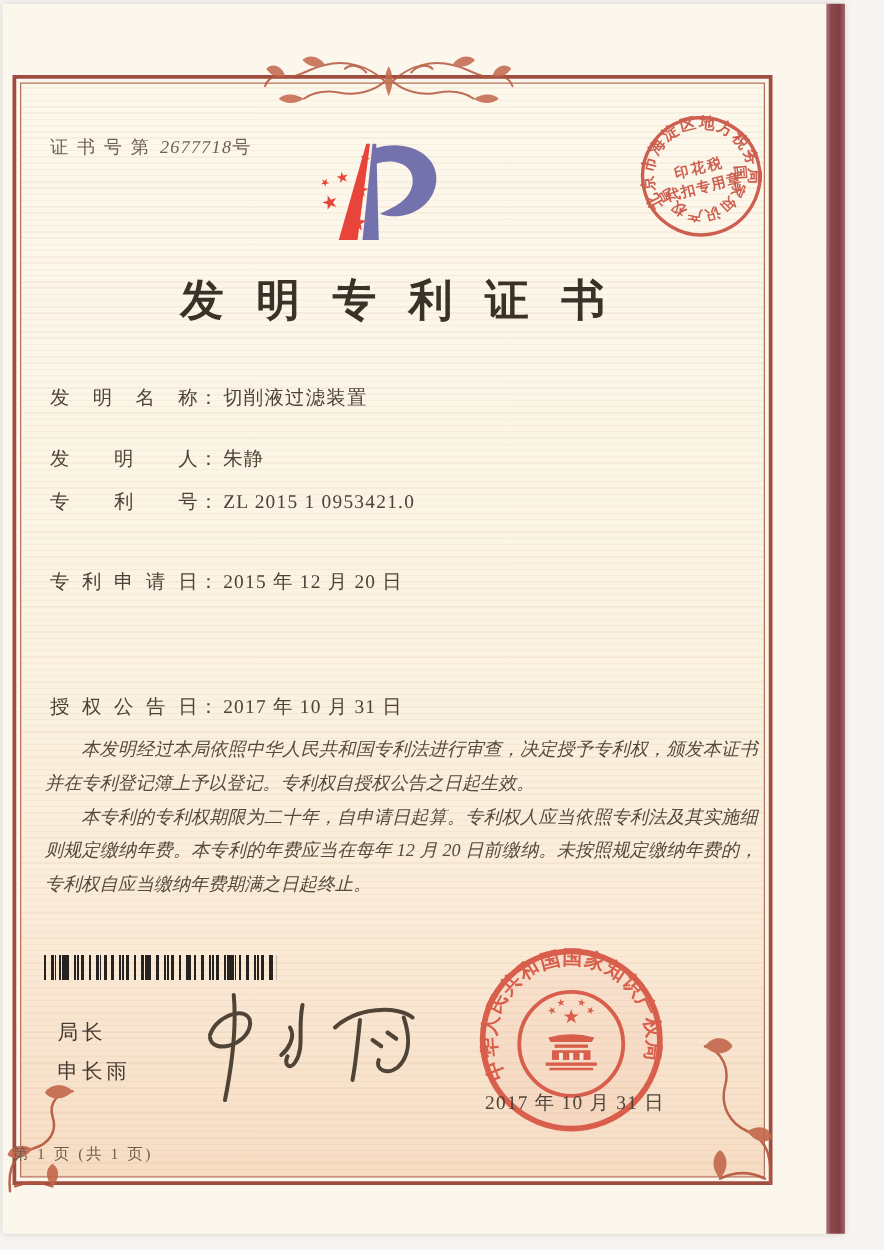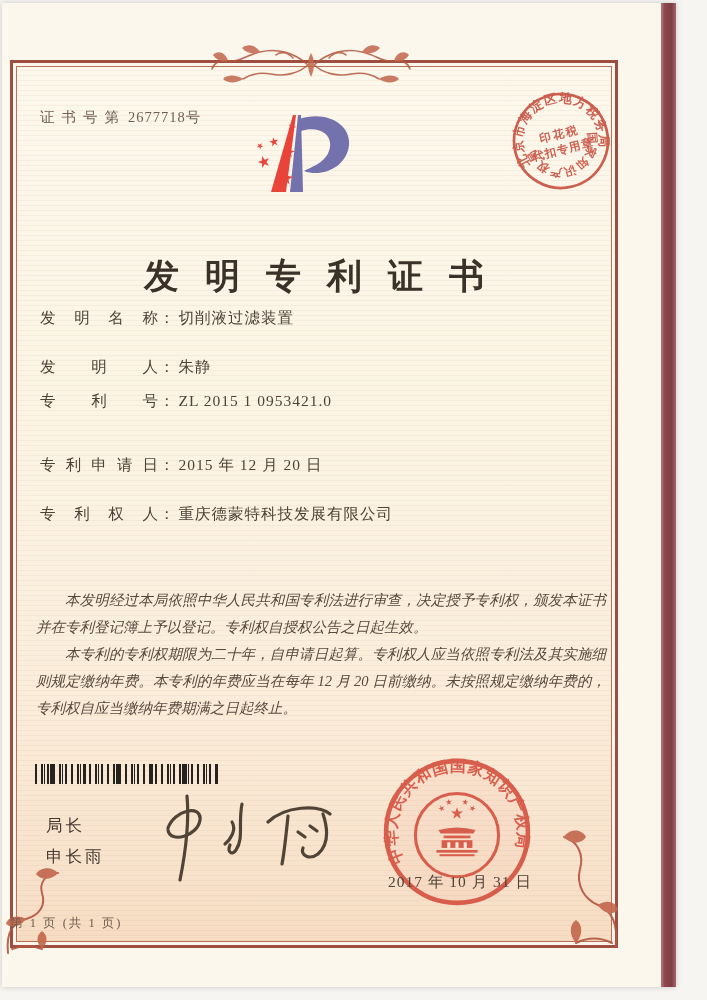--- a/index.html
+++ b/index.html
@@ -26,25 +26,25 @@
     border:1px solid #b8705a;
     background:
       repeating-linear-gradient(0deg,rgba(205,140,95,0.09) 0 1px,rgba(0,0,0,0) 1px 5px),
       linear-gradient(180deg,#fcf8ec 0%,#fbf4e4 45%,#faecd9 75%,#f7e0c9 95%,#f6dcc2 100%);
   }
   .abs{position:absolute;}
   #cert-no{
     left:38px;top:105px;font-size:14.5px;color:#6f6052;
   }
   #cert-no .sp{letter-spacing:7px;}
-  #cert-no .num{letter-spacing:1px;padding-left:2px;}
+  #cert-no .num{letter-spacing:1px;padding-left:2px;font-style:italic;}
   #title{
     left:8px;top:214px;width:608px;text-align:center;
     font-size:35px;font-weight:600;color:#3a3129;
-    letter-spacing:26px;text-indent:26px;margin-top:36px;
+    letter-spacing:26px;text-indent:26px;
   }
   .field-row{position:absolute;left:38px;font-size:15.5px;color:#4e4238;white-space:nowrap;}
   .flabel{display:inline-block;width:118px;text-align:justify;text-align-last:justify;vertical-align:bottom;}
   .fcolon{padding:0 4px 0 1px;}
   .fvalue{letter-spacing:1px;}
   #paragraphs{
     left:34px;top:584px;width:570px;
     font-size:14.5px;line-height:27px;color:#56493d;text-align:justify;
   }
   #paragraphs p{margin:0;text-indent:2em;font-style:italic;}
@@ -163,22 +163,22 @@
   </div>
   <div class="field-row" style="top:305px;">
     <span class="flabel">发明名称</span><span class="fcolon">：</span><span class="fvalue">切削液过滤装置</span>
   </div>
   <div class="field-row" style="top:388px;">
     <span class="flabel">专利号</span><span class="fcolon">：</span><span class="fvalue">ZL 2015 1 0953421.0</span>
   </div>
   <div class="field-row" style="top:452px;">
     <span class="flabel">专利申请日</span><span class="fcolon">：</span><span class="fvalue">2015 年 12 月 20 日</span>
   </div>
-  <div class="field-row" style="top:501px;">
-    <span class="flabel">专利权人</span><span class="fcolon">：</span><span class="fvalue">重庆德蒙特科技发展有限公司</span>
+  <div class="field-row" style="top:552px;">
+    <span class="flabel">授权公告日</span><span class="fcolon">：</span><span class="fvalue">2017 年 10 月 31 日</span>
   </div>
 
   <div id="paragraphs" class="abs">
     <p>本发明经过本局依照中华人民共和国专利法进行审查，决定授予专利权，颁发本证书并在专利登记簿上予以登记。专利权自授权公告之日起生效。</p>
     <p>本专利的专利权期限为二十年，自申请日起算。专利权人应当依照专利法及其实施细则规定缴纳年费。本专利的年费应当在每年 12 月 20 日前缴纳。未按照规定缴纳年费的，专利权自应当缴纳年费期满之日起终止。</p>
   </div>
 
   <div id="barcode" class="abs"></div>
 
   <div id="signer" class="abs">

